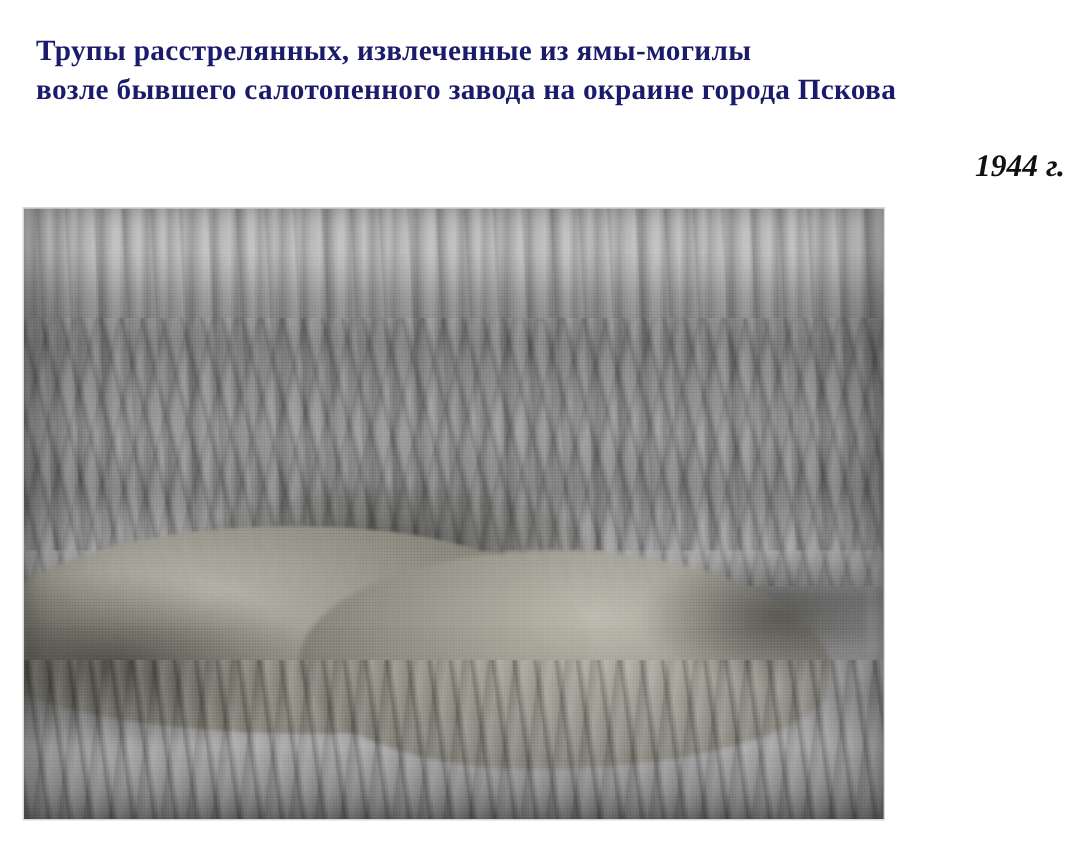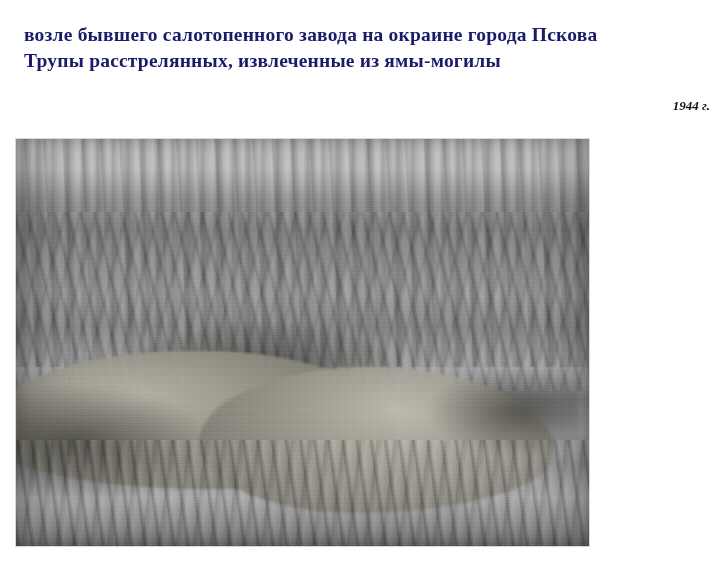--- a/index.html
+++ b/index.html
@@ -36,21 +36,21 @@
     white-space: nowrap;
   }
   .date {
     position: absolute;
     right: 16px;
     top: 98px;
     color: #111111;
     font-family: "Liberation Serif", serif;
     font-style: italic;
     font-weight: bold;
-    font-size: 13px;
+    font-size: 21px;
   }
   .photo-frame {
     position: absolute;
     left: 16px;
     top: 139px;
     width: 573px;
     height: 407px;
     overflow: hidden;
     background: #9a9a96;
     box-shadow: 0 0 0 1px #d8d8d4;
@@ -180,22 +180,22 @@
     inset: 0;
     box-shadow: inset 0 0 60px rgba(0,0,0,0.35), inset 0 0 14px rgba(0,0,0,0.25);
   }
 </style>
 </head>
 <body>
 
 <div class="page">
 
   <div class="caption">
+    <span class="caption-line">Трупы расстрелянных, извлеченные из ямы-могилы</span>
     <span class="caption-line">возле бывшего салотопенного завода на окраине города Пскова</span>
-    <span class="caption-line">Трупы расстрелянных, извлеченные из ямы-могилы</span>
   </div>
 
   <div class="date">1944 г.</div>
 
   <div class="photo-frame">
     <div class="photo-base"></div>
     <div class="photo-trees"></div>
     <div class="photo-brush"></div>
     <div class="photo-pit"></div>
     <div class="photo-mound-a"></div>

